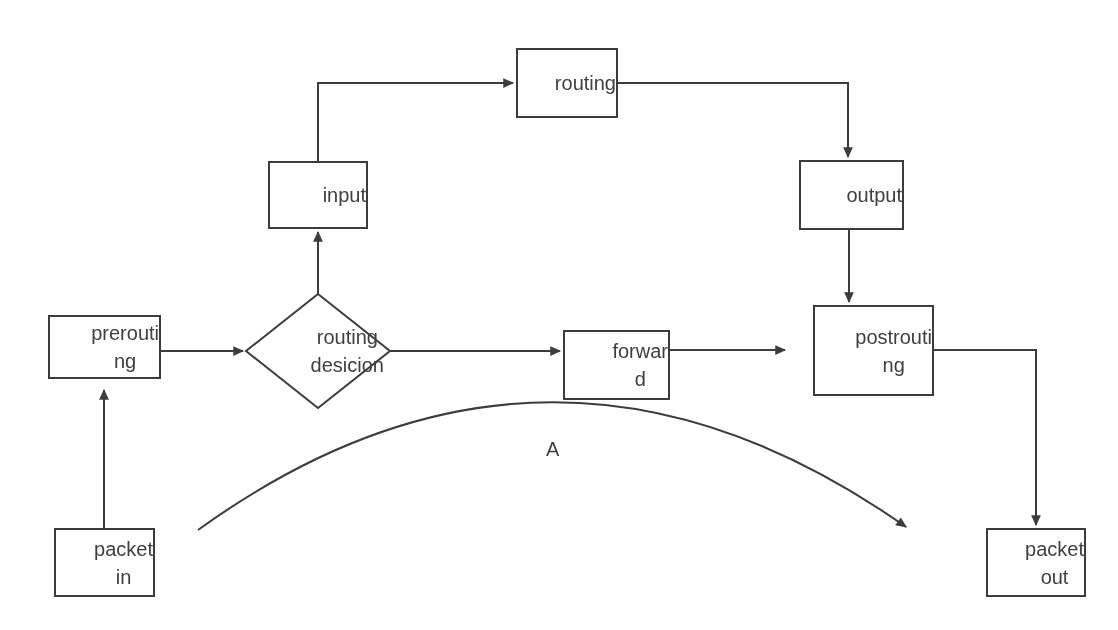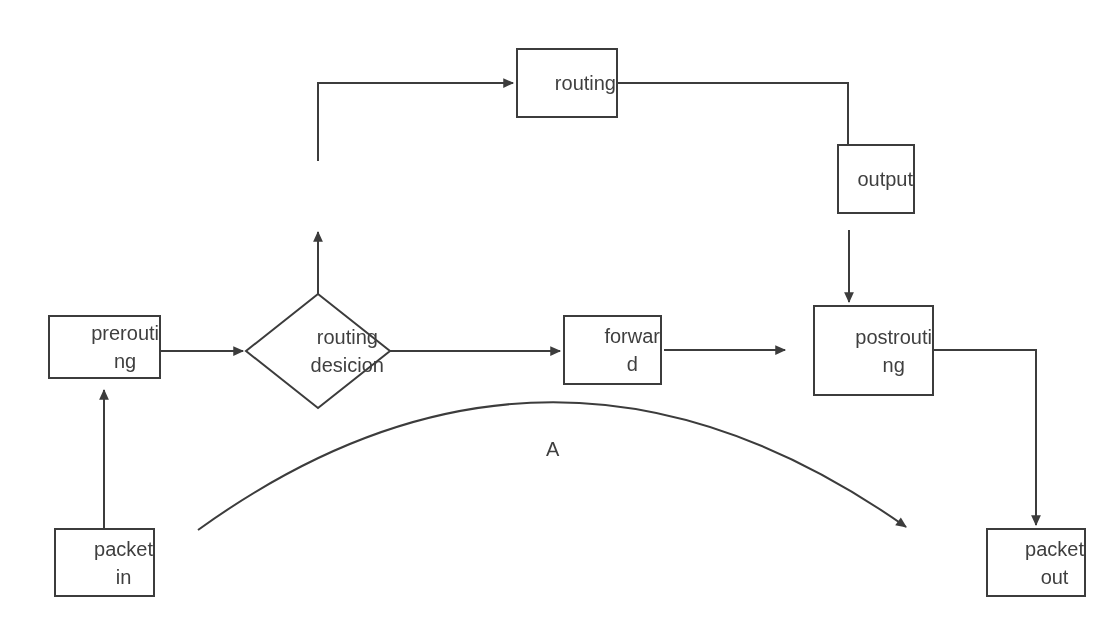--- a/index.html
+++ b/index.html
@@ -84,30 +84,33 @@
   <div class="node" style="left:48px;  top:315px; width:113px; height:64px;">
     <span>prerouti
 ng</span>
   </div>
 
   <div class="node diamond-label" style="left:252px; top:323px; width:132px; height:56px;">
     <span>routing
 desicion</span>
   </div>
 
+  <div class="node" style="left:268px; top:161px; width:100px; height:68px;">
+    <span>input</span>
+  </div>
 
   <div class="node" style="left:516px; top:48px;  width:102px; height:70px;">
     <span>routing</span>
   </div>
 
-  <div class="node" style="left:799px; top:144px; width:78px; height:70px;margin-left:38px;">
+  <div class="node" style="left:799px; top:160px; width:105px; height:70px;">
     <span>output</span>
   </div>
 
-  <div class="node" style="left:563px; top:315px; width:99px; height:70px;">
+  <div class="node" style="left:563px; top:330px; width:107px; height:70px;">
     <span>forwar
 d</span>
   </div>
 
   <div class="node" style="left:813px; top:305px; width:121px; height:91px;">
     <span>postrouti
 ng</span>
   </div>
 
   <div class="node" style="left:986px; top:528px; width:100px; height:69px;">

